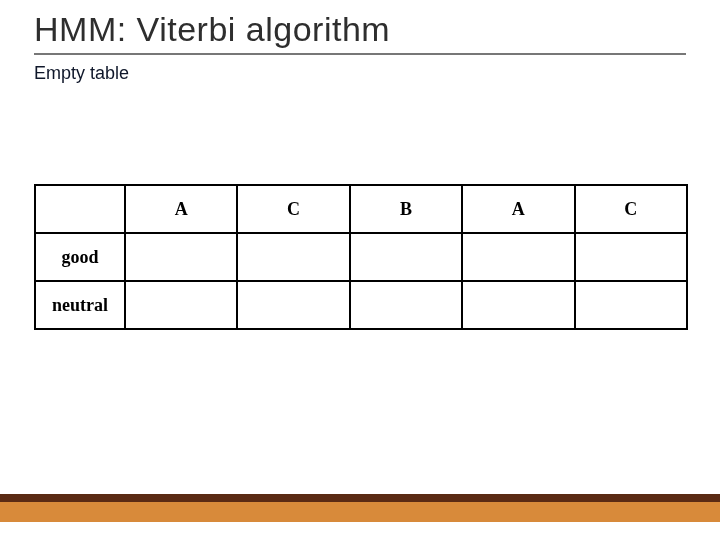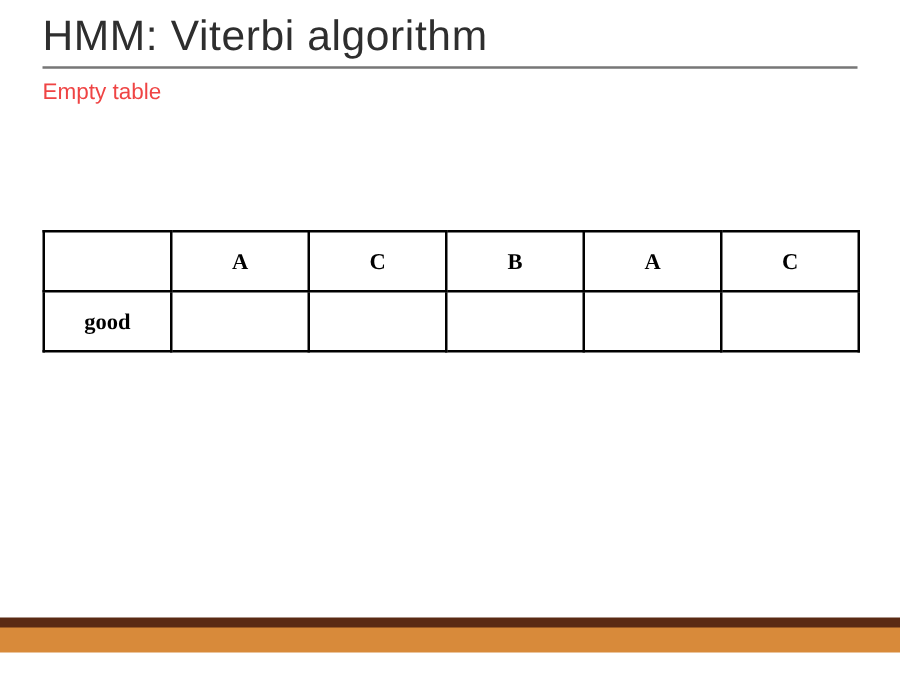--- a/index.html
+++ b/index.html
@@ -27,21 +27,21 @@
     font-weight: 300;
     color: #2e2e2e;
     letter-spacing: 0.5px;
     padding-bottom: 4px;
     border-bottom: 2px solid #777;
   }
   .subtitle {
     margin-top: 8px;
     font-size: 18px;
     font-weight: 300;
-    color: #ef4444;
+    color: #0f172a;
   }
   .table-area {
     position: absolute;
     top: 184px;
     left: 34px;
     right: 32px;
   }
   table {
     width: 100%;
     border-collapse: collapse;
@@ -52,21 +52,21 @@
     height: 48px;
     text-align: center;
     vertical-align: middle;
     font-family: "Times New Roman", Times, serif;
     font-size: 18px;
     font-weight: bold;
     color: #000;
     background: #fff;
   }
   .rowhdr {
-    width: 102px;
+    width: 90px;
   }
   .footer {
     position: absolute;
     left: 0;
     right: 0;
     bottom: 16px;
     height: 36px;
   }
   .footer .band-dark {
     position: absolute;
@@ -103,20 +103,28 @@
         <td>C</td>
       </tr>
       <tr>
         <td class="rowhdr">good</td>
         <td></td>
         <td></td>
         <td></td>
         <td></td>
         <td></td>
       </tr>
+      <tr>
+        <td class="rowhdr">neutral</td>
+        <td></td>
+        <td></td>
+        <td></td>
+        <td></td>
+        <td></td>
+      </tr>
     </tbody>
       </table>
   </div>
 
   <div class="footer">
     <div class="band-dark"></div>
     <div class="band-orange"></div>
   </div>
 
 </div>

